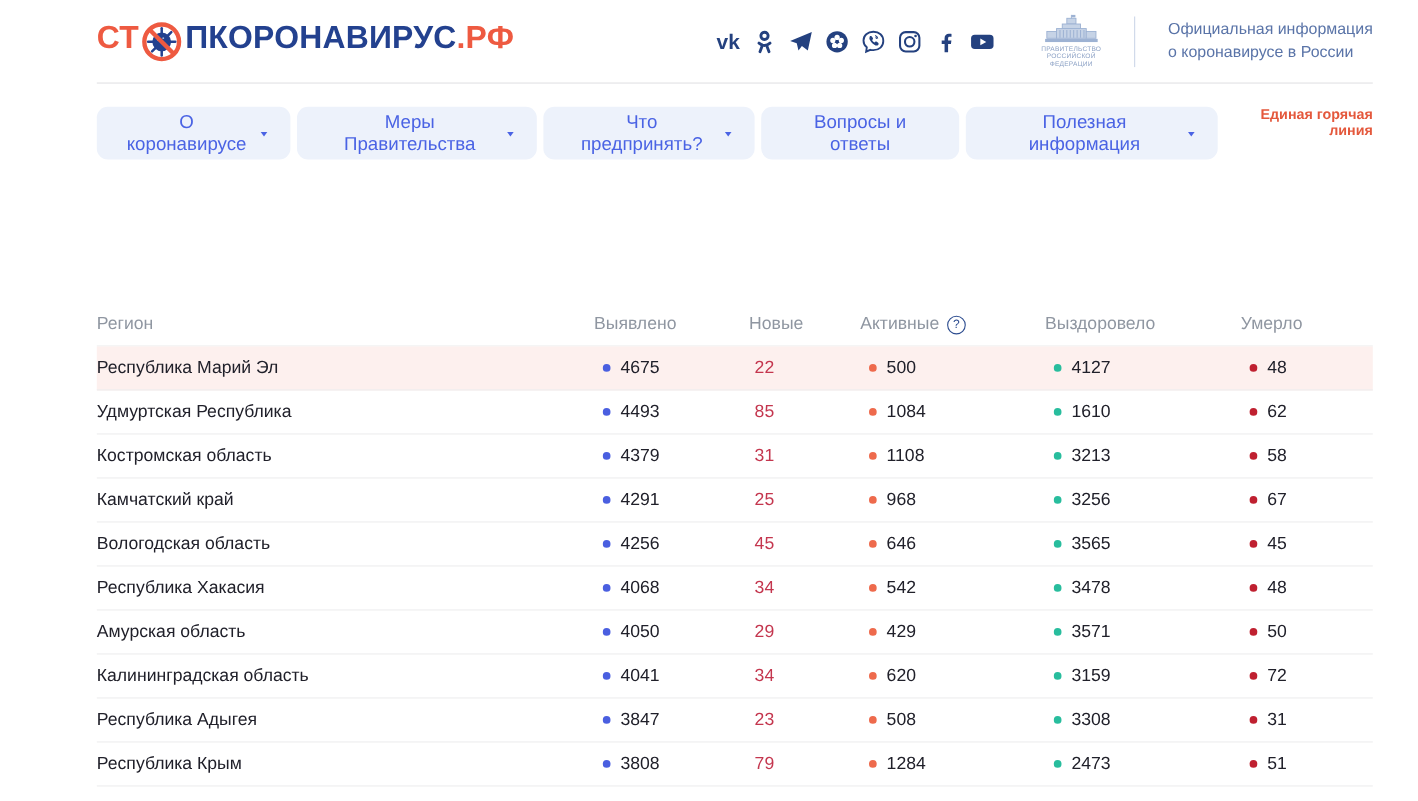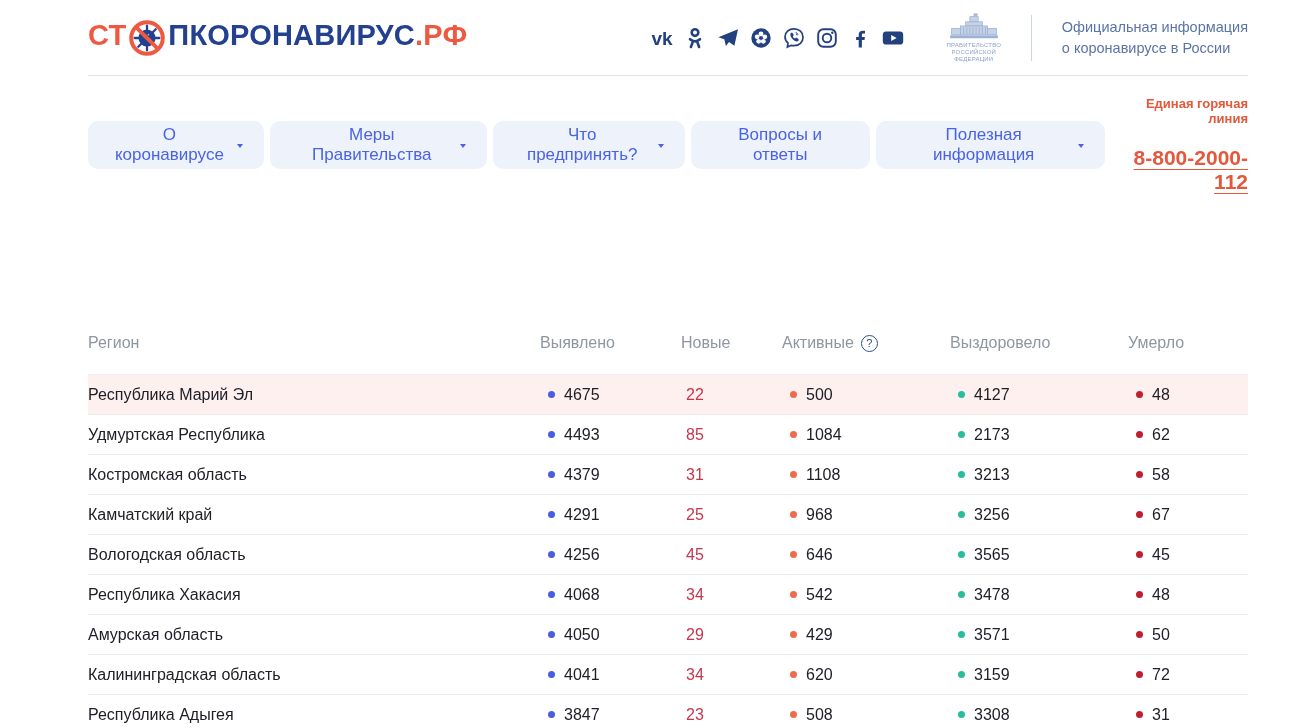--- a/index.html
+++ b/index.html
@@ -34,21 +34,21 @@
   .nav-arrow { width: 0; height: 0; border-left: 3.5px solid transparent; border-right: 3.5px solid transparent;
     border-top: 4.5px solid #4a63e4; margin-left: 7px; margin-top: 2px; }
   .hotline { margin-left: auto; text-align: right; }
   .hotline-label { font-size: 13px; font-weight: 600; color: #e4583c; margin-bottom: 20px; }
   .hotline-phone { font-size: 21px; font-weight: 700; color: #e4583c; text-decoration: underline;
     text-underline-offset: 4px; text-decoration-thickness: 1px; cursor: pointer; }
 
   
   .stats-table { margin-top: 140px; }
   .thead, .trow { display: grid; grid-template-columns: 452px 141px 101px 168px 178px 120px; align-items: center; }
-  .thead { padding-bottom: 22px; border-bottom: 1px solid #efefef; color: #8f96a1; font-size: 16px; }
+  .thead { padding-bottom: 10px; border-bottom: 1px solid #efefef; color: #8f96a1; font-size: 16px; }
   .th { display: flex; align-items: center; }
   .qmark { width: 17px; height: 17px; border: 1px solid #2c4c8f; border-radius: 50%; color: #2c4c8f;
     font-size: 11px; display: inline-flex; align-items: center; justify-content: center; margin-left: 7px; cursor: pointer; }
   .trow { height: 40px; border-bottom: 1px solid #ededee; font-size: 16px; color: #20202a; cursor: pointer; }
   .trow.hl { background: #fdf0ee; }
   .cell.num { display: flex; align-items: center; padding-left: 8px; }
   .dot { width: 7px; height: 7px; border-radius: 50%; margin-right: 9px; flex: 0 0 auto; }
   .dot-detected { background: #4a5fe0; }
   .dot-active { background: #ee6a4c; }
   .dot-recovered { background: #28bd9d; }
@@ -201,21 +201,20 @@
 
   </button>
 
   <button class="nav-pill">
     <span class="nav-label">Полезная информация</span>
     <span class="nav-arrow"></span>
   </button>
 </div>
     <div class="hotline">
       <div class="hotline-label">Единая горячая линия</div>
-      <a class="hotline-phone">8-800-2000-112</a>
     </div>
   </nav>
 
   <main class="stats-table">
     <div class="thead">
       <div class="th">Регион</div>
       <div class="th">Выявлено</div>
       <div class="th">Новые</div>
       <div class="th">
         <span>Активные</span>
@@ -256,21 +255,21 @@
     </div>
     <div class="cell new">
       <span>85</span>
     </div>
     <div class="cell num">
       <span class="dot dot-active"></span>
       <span>1084</span>
     </div>
     <div class="cell num">
       <span class="dot dot-recovered"></span>
-      <span>2173</span>
+      <span>1610</span>
     </div>
     <div class="cell num">
       <span class="dot dot-died"></span>
       <span>62</span>
     </div>
   </div>
 
   <div class="trow">
     <div class="cell region">Костромская область</div>
     <div class="cell num">

